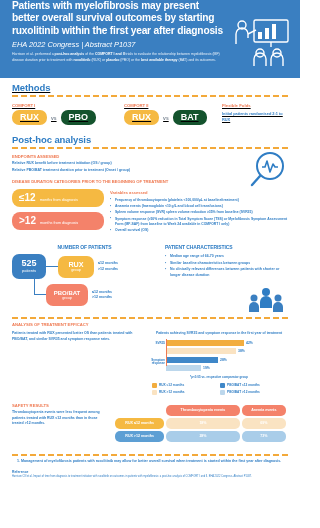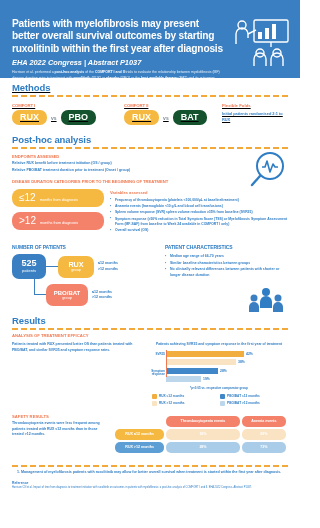--- a/index.html
+++ b/index.html
@@ -8,35 +8,35 @@
     font-family: "Liberation Sans", sans-serif;
     background: #ffffff;
     overflow: hidden;
   }
   .page { position: relative; width: 300px; height: 528px; background:#fff; }
 
   
   .header {
     background: #3a7fc1;
     color: #fff;
-    padding: 18px 12px 10px 12px;
+    padding: 0 12px 10px 12px;
     height: 78px;
     position: relative;
   }
   .hd-title {
     font-size: 10.2px;
     font-weight: bold;
     line-height: 1.22;
     letter-spacing: -0.2px;
     width: 215px;
   }
   .hd-sub {
     font-size: 7.4px;
     font-style: italic;
-    font-weight: bold;
+    font-weight: normal;
     margin-top: 2.5px;
     width: 215px;
   }
   .hd-body {
     font-size: 3.5px;
     line-height: 1.55;
     margin-top: 3.5px;
     width: 218px;
     color: #e8f1fa;
   }
@@ -86,36 +86,36 @@
   .ph-icon { position:absolute; right:10px; top:18px; width:44px; height:40px;}
 
   .dur-wrap { display:flex; gap:6px; margin-top:5px; }
   .dur-col { width:92px; display:flex; flex-direction:column; gap:5px; }
   .dur-box {
     border-radius:8px; color:#fff; padding:4px 7px;
     display:flex; align-items:baseline; gap:4px;
   }
   .dur-box.y { background:#f5b942; }
   .dur-box.o { background:#f4826a; }
-  .dur-num { font-size:10px;font-weight:normal;line-height:1; }
+  .dur-num { font-size:10px;font-weight:bold;line-height:1; }
   .dur-lbl { font-size:3.8px; line-height:1.2; }
   .bul-col { flex:1; padding-top:1px; }
   .bul-h { font-size:4.1px;font-weight:bold;color:#ef7a52;margin-bottom:2.5px;}
   ul.bul { list-style:none; }
   ul.bul li {
     font-size:3.4px;color:#2f7dc4;font-weight:bold;line-height:1.5;
     padding-left:5px; position:relative; margin-bottom:1.2px;
   }
   ul.bul li:before {
     content:"•"; position:absolute; left:0; top:-0.4px; color:#2f7dc4;
   }
 
   
   .pat-row { display:flex; padding: 5px 12px 6px 12px; gap:8px; }
-  .pat-left { width:145px; }
+  .pat-left { width:145px;text-align:center; }
   .pat-right { flex:1; position:relative; }
   .blk-h { font-size:5px;font-weight:bold;color:#2f7dc4;margin-bottom:4px;letter-spacing:-0.1px;}
   .flow { position:relative; }
   .flow-top { display:flex; align-items:center; gap:0px; }
   .badge525 {
     background:#3a7fc1;color:#fff;border-radius:7px;
     width:34px;height:25px;display:flex;flex-direction:column;
     align-items:center;justify-content:center;
   }
   .b525-n { font-size:9px;font-weight:bold;line-height:1; }
@@ -329,21 +329,20 @@
         <path d="M14 22 v-6 a6 6 0 0 1 12 0 v6 z" fill="#2f7dc4"></path>
         <circle cx="8" cy="12" r="3.5" fill="#3a7fc1"></circle>
         <path d="M3 26 v-5 a5 5 0 0 1 10 0 v5 z" fill="#3a7fc1"></path>
         <circle cx="32" cy="12" r="3.5" fill="#3a7fc1"></circle>
         <path d="M27 26 v-5 a5 5 0 0 1 10 0 v5 z" fill="#3a7fc1"></path>
       </svg>
     </div>
   </div>
 
   <div class="results">
-    <div class="sec-title">Results</div>
     <div class="dash"></div>
     <div class="res-h" style="margin-top:3px;">ANALYSIS OF TREATMENT EFFICACY</div>
 
     <div class="res-row">
       <div class="res-left">
         <div class="res-p">Patients treated with RUX presented better OS than patients treated with PBO/BAT, and similar SVR35 and symptom response rates.</div>
       </div>
 
       <div class="res-right">
         <div class="chart-title">Patients achieving SVR35 and symptom response in the first year of treatment</div>

